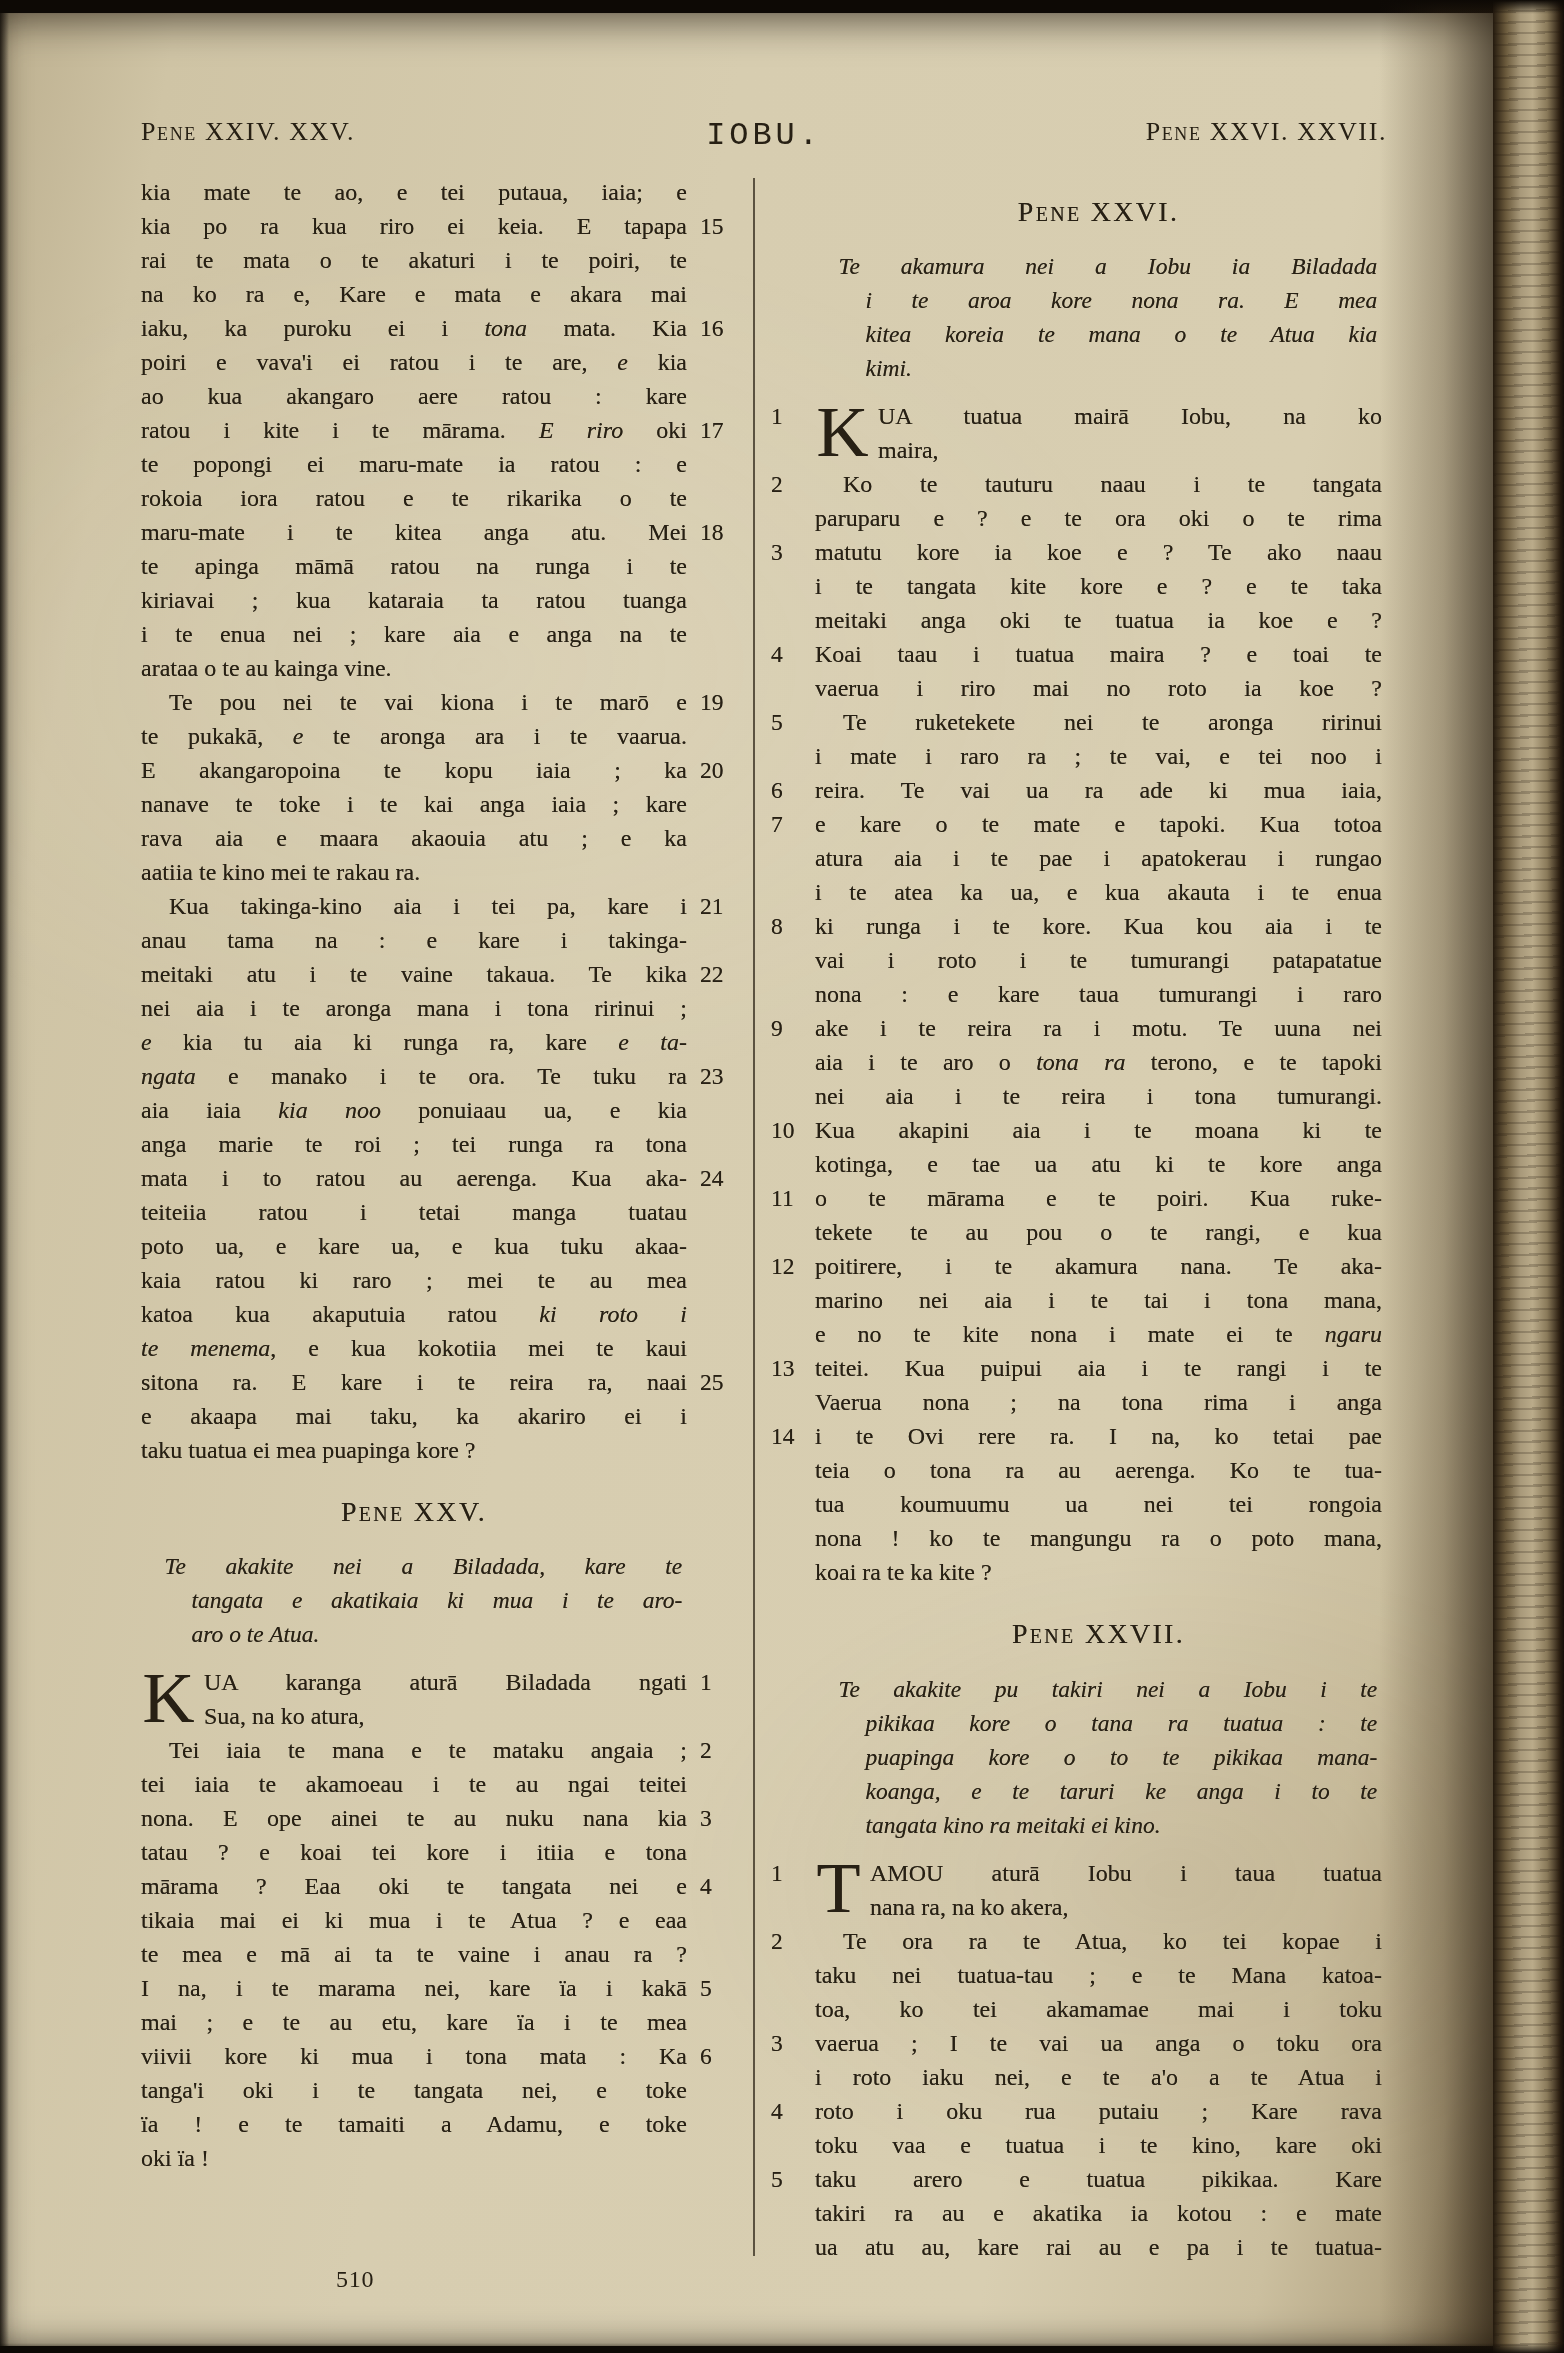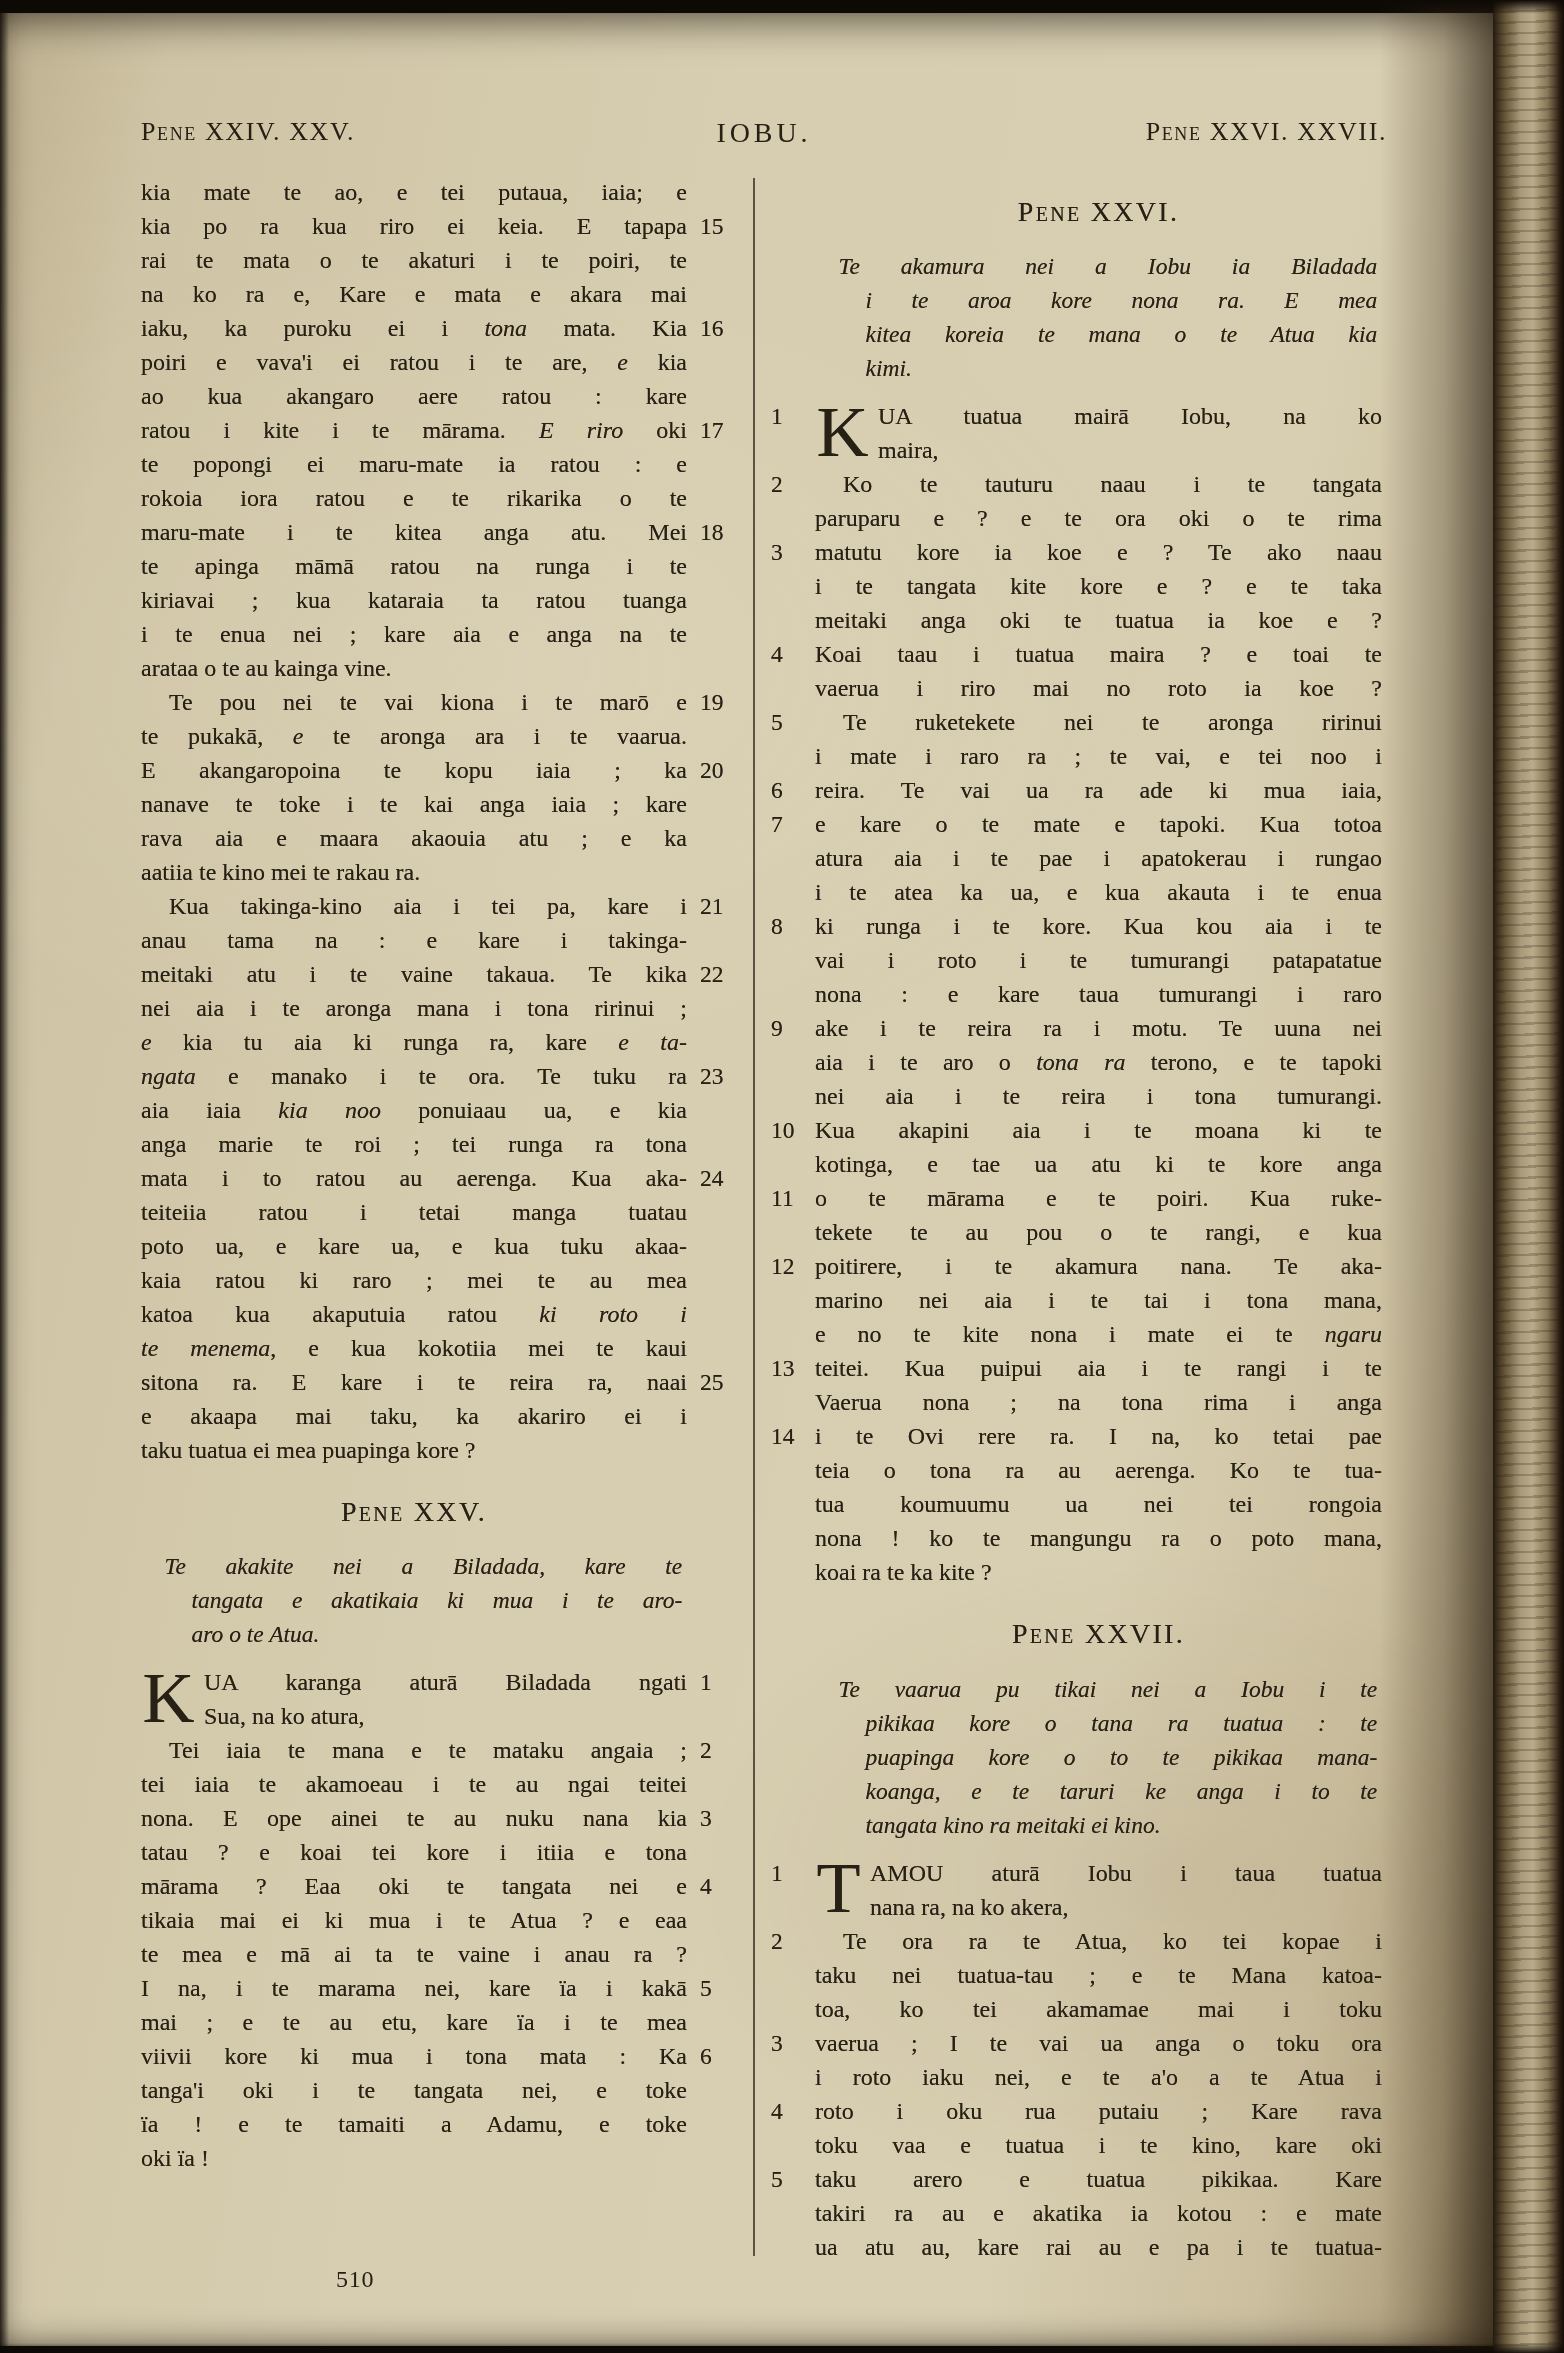--- a/index.html
+++ b/index.html
@@ -34,21 +34,21 @@
     content:"";position:absolute;inset:0;
     background:repeating-linear-gradient(178deg, rgba(32,22,12,.40) 0 2.3px, rgba(0,0,0,0) 2.3px 11px);
     opacity:.55;
   }
   .edge-top{position:absolute;top:0;left:0;right:0;height:14px;background:linear-gradient(#0d0905,rgba(13,9,5,0));}
   .edge-bottom{position:absolute;bottom:0;left:0;right:0;height:11px;background:linear-gradient(rgba(13,9,5,0),#0d0905);}
   .edge-left{position:absolute;top:0;bottom:0;left:0;width:9.4px;background:linear-gradient(90deg,rgba(13,9,5,.8),rgba(13,9,5,0));}
 
   .running-head{position:absolute;left:141px;top:117px;width:1246px;height:36px;font-size:26px;}
   .rh-left{position:absolute;left:0;top:0;font-variant-caps:small-caps;letter-spacing:1.6px;}
-  .rh-center{position:absolute;left:50%;top:0;transform:translateX(-50%);letter-spacing:3.9px;font-size:28px;}
+  .rh-center{position:absolute;left:50%;top:0;transform:translateX(-50%);letter-spacing:3.9px;font-size:32px;font-family:Liberation Mono, monospace;}
   .rh-right{position:absolute;right:0;top:0;font-variant-caps:small-caps;letter-spacing:1.6px;}
 
   .divider{position:absolute;left:753px;top:178px;width:1.6px;height:2078px;background:rgba(43,34,21,.72);}
 
   .column{position:absolute;font-size:24px;line-height:34px;text-shadow:0 0 0.4px rgba(38,30,18,.6);}
   .col-left{left:141px;top:175px;width:546px;}
   .col-right{left:815px;top:192px;width:567px;}
 
   .line{position:relative;text-align:justify;text-align-last:justify;}
   .line.end{text-align-last:left;}
@@ -196,21 +196,21 @@
         <div class="line"><span class="ltext">teitei.  Kua puipui aia i te rangi i te</span><span class="vnum">13</span></div>
         <div class="line"><span class="ltext">Vaerua nona ; na tona rima i anga</span></div>
         <div class="line"><span class="ltext">i te Ovi rere ra.  I na, ko tetai pae</span><span class="vnum">14</span></div>
         <div class="line"><span class="ltext">teia o tona ra au aerenga.  Ko te tua-</span></div>
         <div class="line"><span class="ltext">tua koumuumu ua nei tei rongoia</span></div>
         <div class="line"><span class="ltext">nona !  ko te mangungu ra o poto mana,</span></div>
         <div class="line end"><span class="ltext">koai ra te ka kite ?</span></div>
       </div>
       <div class="chap-heading">Pene XXVII.</div>
       <div class="intro">
-        <div class="iline first">Te vaarua pu tikai nei a Iobu i te</div>
+        <div class="iline first">Te akakite pu takiri nei a Iobu i te</div>
         <div class="iline">pikikaa kore o tana ra tuatua :  te</div>
         <div class="iline">puapinga kore o to te pikikaa mana-</div>
         <div class="iline">koanga, e te taruri ke anga i to te</div>
         <div class="iline end">tangata kino ra meitaki ei kino.</div>
       </div>
       <div class="verse-block">
         <span class="dropcap">T</span>
         <div class="line"><span class="ltext">AMOU aturā Iobu i taua tuatua</span><span class="vnum">1</span></div>
         <div class="line end"><span class="ltext">nana ra, na ko akera,</span></div>
         <div class="line indent"><span class="ltext">Te ora ra te Atua, ko tei kopae i</span><span class="vnum">2</span></div>

